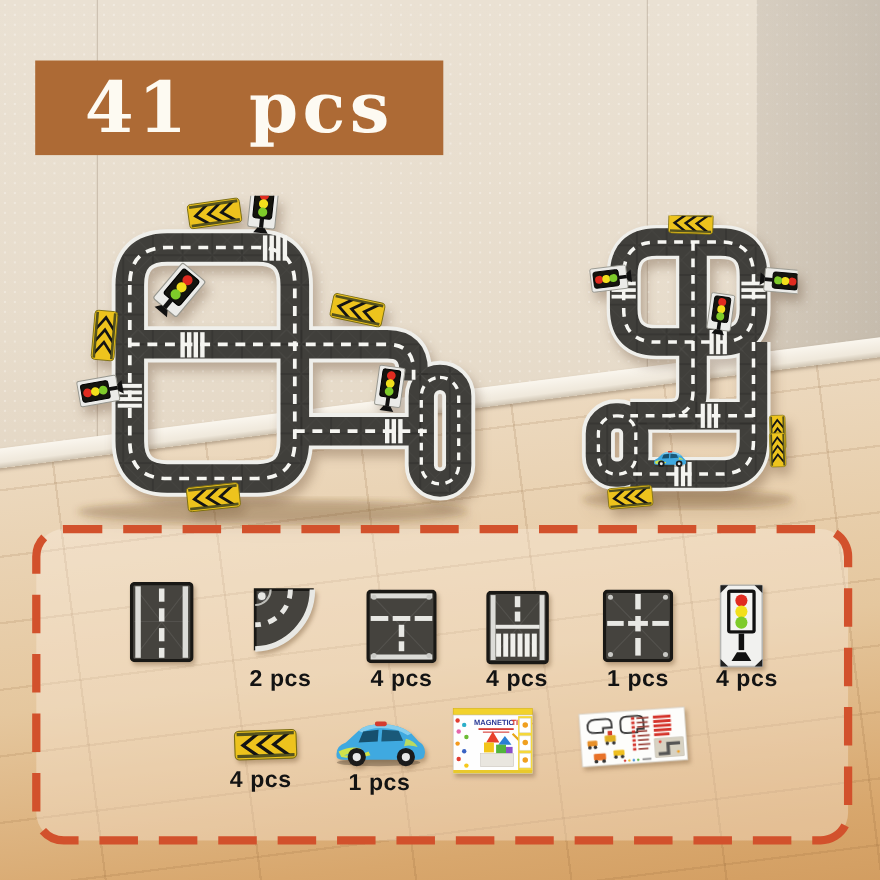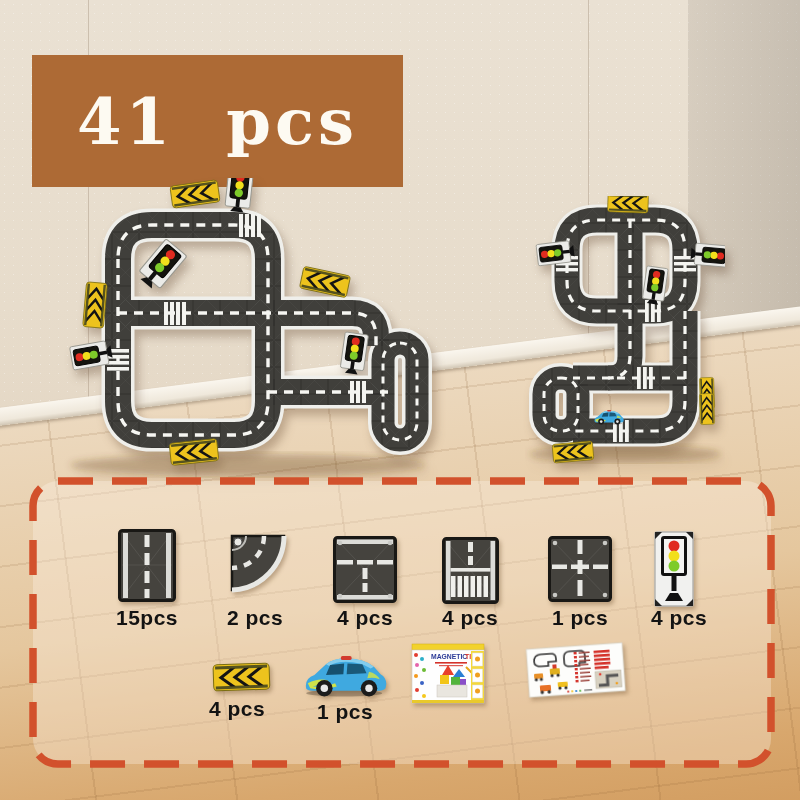--- a/index.html
+++ b/index.html
@@ -25,21 +25,21 @@
     transform:rotate(11deg);transform-origin:0 0;
     background:linear-gradient(180deg,#e7d2b4 0%,#ddb988 55%,#d0a062 100%);}
   .baseboard{position:absolute;left:-90px;top:419px;width:1150px;height:18px;
     transform:rotate(-7.2deg);transform-origin:0 0;
     background:linear-gradient(180deg,#faf6ee 0%,#efe8db 70%,#cfc4b2 100%);
     box-shadow:0 2px 3px rgba(90,70,50,.35);}
   .baseboard2{position:absolute;left:676px;top:316px;width:260px;height:17px;
     transform:rotate(11deg);transform-origin:0 0;
     background:linear-gradient(180deg,#f5efe4 0%,#e8e0d1 70%,#c9bead 100%);}
   
-  .banner{position:absolute;left:32px;top:55px;width:371px;height:132px;
+  .banner{position:absolute;left:32px;top:55px;width:371px;height:86px;
     background:#ad6a35;display:flex;align-items:center;justify-content:center;}
   .banner span{font-family:"DejaVu Serif",serif;font-size:64px;font-weight:600;
     color:#fdfaf2;letter-spacing:4px;word-spacing:26px;}
   
   .track{position:absolute;filter:drop-shadow(4px 7px 5px rgba(80,50,25,.30));}
   
   .panel-border{position:absolute;left:0;top:0;pointer-events:none;}
   .part{position:absolute;}
   .part svg{filter:drop-shadow(2px 3px 2px rgba(95,62,28,.35));}
   .qty{position:absolute;width:110px;text-align:center;font-weight:700;
@@ -231,21 +231,20 @@
       <rect x="1.5" y="1.5" width="55" height="70" rx="3" fill="#45433e" stroke="#191815" stroke-width="3"></rect>
       <path d="M4,4 L54,69 M54,4 L4,69 M4,36 H54" stroke="rgba(255,255,255,.08)" fill="none"></path>
       <rect x="5" y="4" width="5" height="65" fill="#dcdcd8"></rect>
         <rect x="48" y="4" width="5" height="65" fill="#dcdcd8"></rect>
       <rect x="26.5" y="6" width="5" height="12" fill="#e8e8e4"></rect>
         <rect x="26.5" y="24" width="5" height="12" fill="#e8e8e4"></rect>
       <rect x="26.5" y="42" width="5" height="12" fill="#e8e8e4"></rect>
         <rect x="26.5" y="60" width="5" height="9" fill="#e8e8e4"></rect>
     </svg>
   </div>
-  <div class="qty" style="left:92px;top:606px">15pcs</div>
 
   <div class="part" style="left:226px;top:530px">
     <svg width="62" height="76" viewBox="0 0 62 76">
       <path d="M6,6 L58,6 A54,54 0 0 1 6,60 Z" fill="#45433e" stroke="#191815" stroke-width="2.5"></path>
       <path d="M58,6 A54,54 0 0 1 6,60" fill="none" stroke="#e8e8e4" stroke-width="5"></path>
       <path d="M38,6 A32,32 0 0 1 6,38" fill="none" stroke="#e8e8e4" stroke-width="4.5" stroke-dasharray="8 7"></path>
       <path d="M20,6 A14,14 0 0 1 6,20" fill="none" stroke="#bdbdb8" stroke-width="2"></path>
       <circle cx="12" cy="12" r="4" fill="#e8e8e4" stroke="#555" stroke-width="1"></circle>
     </svg>
   </div>

